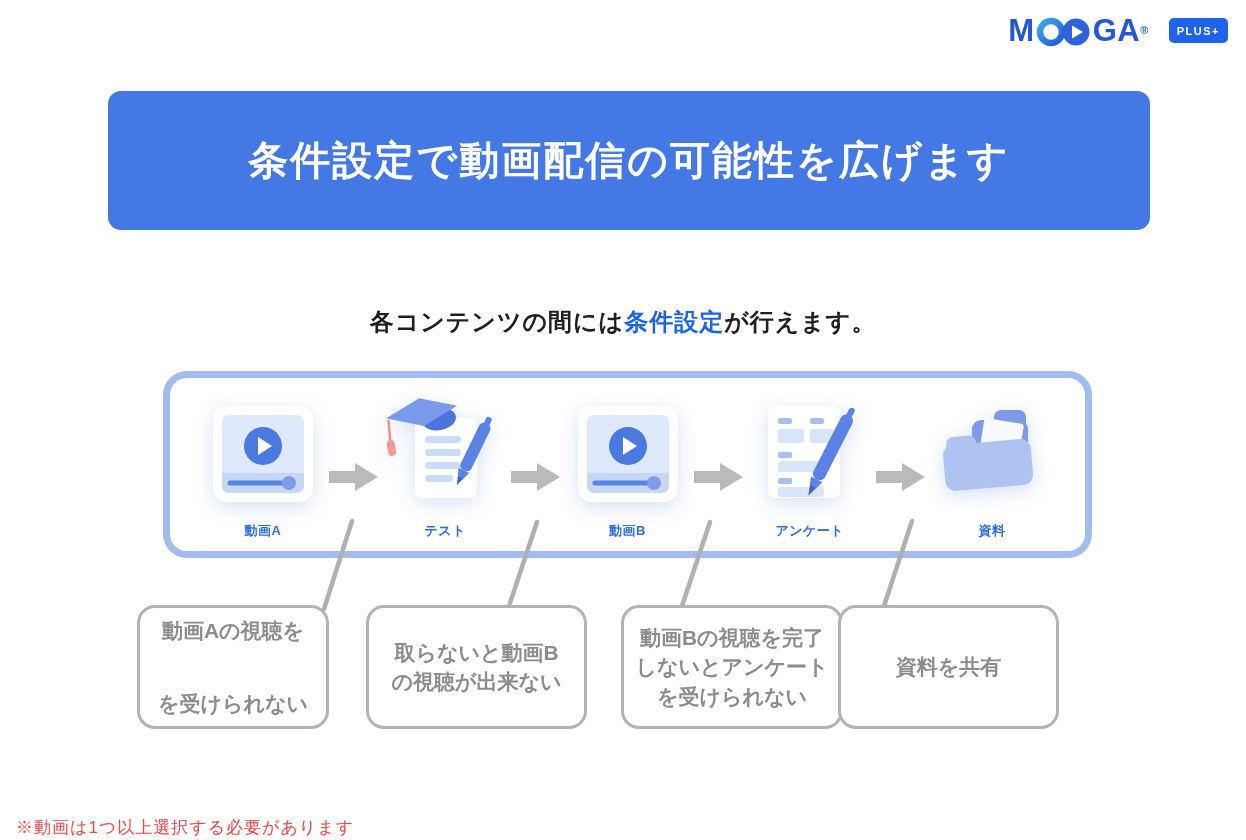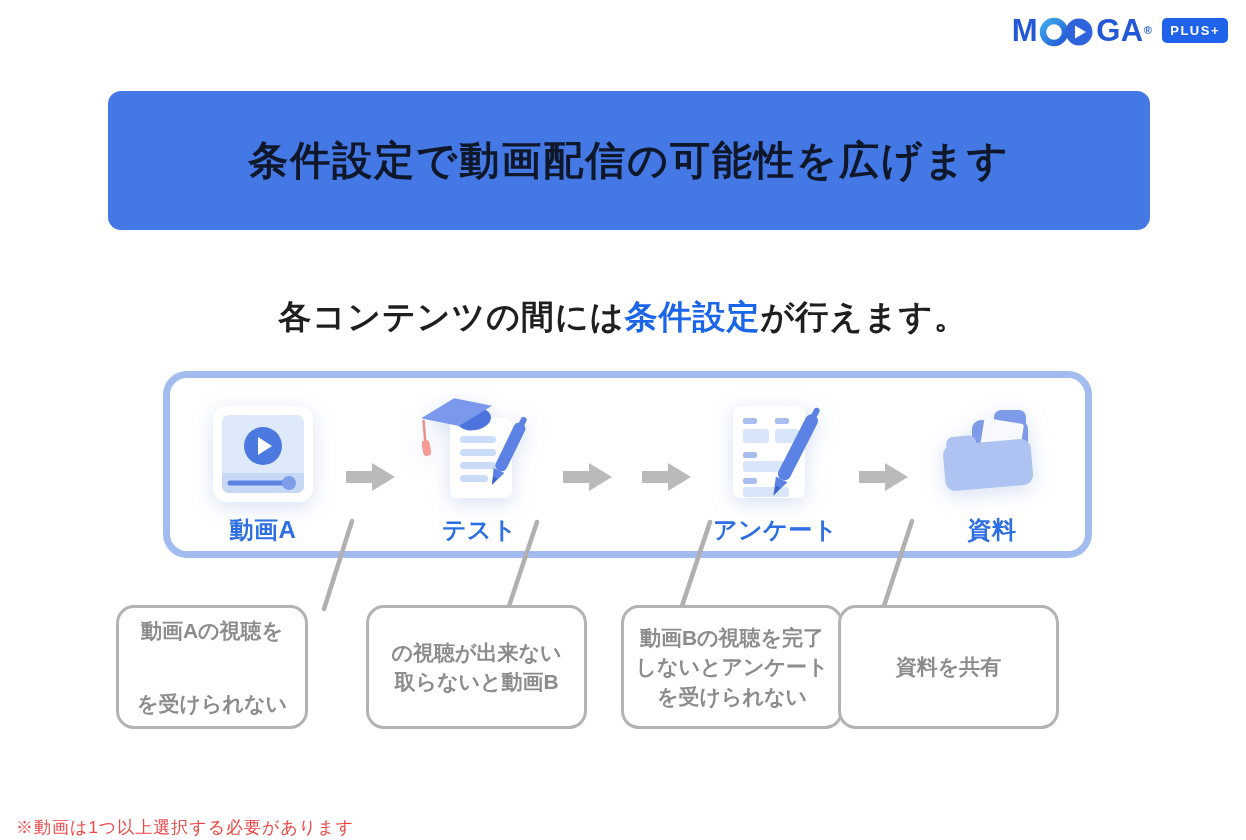--- a/index.html
+++ b/index.html
@@ -5,48 +5,48 @@
   html,body{margin:0;padding:0;background:#fff;}
   #canvas{
     position:relative;width:1246px;height:840px;background:#ffffff;overflow:hidden;
     font-family:"Liberation Sans",sans-serif;
   }
   
   .logo{position:absolute;top:14px;right:18px;display:flex;align-items:flex-start;}
   .logo-word{display:flex;align-items:center;font-weight:800;font-size:31px;color:#2459D6;letter-spacing:.5px;line-height:34px;}
   .logo-infinity{margin:2px 1px 0 1px;display:block;}
   .logo-reg{font-size:11px;font-weight:700;color:#2459D6;margin-top:-2px;}
-  .logo-badge{margin-left:10px;margin-top:4px;background:#1E63E9;color:#fff;font-weight:800;
-    font-size:13px;letter-spacing:1.5px;padding:4px 8px 3px;border-radius:5px;line-height:18px;}
+  .logo-badge{margin-left:20px;margin-top:4px;background:#1E63E9;color:#fff;font-weight:800;
+    font-size:11px;letter-spacing:1.5px;padding:4px 8px 3px;border-radius:5px;line-height:18px;}
   
   .banner{position:absolute;left:108px;top:91px;width:1042px;height:139px;background:#4478E4;
     border-radius:13px;display:flex;align-items:center;justify-content:center;}
-  .banner-title{color:#0f172a;font-size:40px;font-weight:800;letter-spacing:2px;}
-  
-  .subtitle{position:absolute;left:0;top:295px;width:100%;text-align:center;
-    font-size:33px;font-weight:800;color:#1F1F1F;letter-spacing:1px;}
+  .banner-title{color:#ffffff;font-size:40px;font-weight:800;letter-spacing:2px;}
+  
+  .subtitle{position:absolute;left:0;top:306px;width:100%;text-align:center;
+    font-size:24px;font-weight:800;color:#1F1F1F;letter-spacing:1px;}
   .subtitle .hl{color:#1B66E8;}
   
   .flow{position:absolute;left:163px;top:371px;width:929px;height:187px;background:#fff;
     border:7px solid #A3BCF0;border-radius:24px;box-sizing:border-box;
     display:flex;justify-content:space-between;padding:24px 33px 0 33px;}
   .step{width:120px;display:flex;flex-direction:column;align-items:center;}
   .icon-box{height:104px;display:flex;align-items:center;justify-content:center;}
   .icon-box svg{filter:drop-shadow(0 5px 10px rgba(90,130,210,.25));}
-  .step-label{margin-top:8px;font-size:24px;font-weight:800;color:#2D6FE3;letter-spacing:.5px;white-space:nowrap;}
+  .step-label{margin-top:16px;font-size:13px;font-weight:800;color:#2D6FE3;letter-spacing:.5px;white-space:nowrap;}
   .arrow-cell{width:62px;display:flex;justify-content:center;}
   .arrow-cell svg{margin-top:60px;}
   
   .connectors{position:absolute;left:0;top:0;width:1246px;height:840px;pointer-events:none;z-index:3;}
   
   .callout{position:absolute;top:605px;height:124px;background:#fff;border:3px solid #B3B3B3;
     border-radius:18px;box-sizing:border-box;display:flex;flex-direction:column;
     align-items:center;justify-content:center;z-index:4;
     font-size:21px;font-weight:800;color:#8C8C8C;line-height:1.4;text-align:center;white-space:nowrap;}
-  .callout.c1{left:116px;width:192px;gap:44px;}
+  .callout.c1{left:137px;width:192px;gap:44px;}
   .callout.c2{left:366px;width:221px;}
   .callout.c3{left:601px;width:222px;margin-left:20px;}
   .callout.c4{left:838px;width:221px;}
   
   .footnote{position:absolute;left:16px;top:804px;font-size:17px;color:#ef4444;letter-spacing:1px;margin-top:12px;}
 </style>
 </head>
 <body>
 
 <div id="canvas">
@@ -126,20 +126,34 @@
       </div>
       <div class="step-label">テスト</div>
     </div>
 
     <div class="arrow-cell">
       <svg width="50" height="30" viewBox="0 0 50 30">
         <polygon points="0,9 26,9 26,1 49,15 26,29 26,21 0,21" fill="#BABABA"></polygon>
       </svg>
     </div>
 
+    <div class="step">
+      <div class="icon-box">
+        <svg width="100" height="96" viewBox="0 0 100 96">
+          <rect x="0" y="0" width="100" height="96" rx="14" fill="#ffffff"></rect>
+          <rect x="9" y="9" width="82" height="78" rx="7" fill="#DFE9FC"></rect>
+          <path d="M9,67 h82 v13 a7,7 0 0 1 -7,7 h-68 a7,7 0 0 1 -7,-7 z" fill="#C7D8F6"></path>
+          <line x1="17" y1="77" x2="76" y2="77" stroke="#5B84E2" stroke-width="5" stroke-linecap="round"></line>
+          <circle cx="76" cy="77" r="7" fill="#7E9CEA"></circle>
+          <circle cx="50" cy="40" r="19" fill="#4C79DF"></circle>
+          <polygon points="45,31 59,40 45,49" fill="#ffffff"></polygon>
+        </svg>
+      </div>
+      <div class="step-label">動画B</div>
+    </div>
 
     <div class="arrow-cell">
       <svg width="50" height="30" viewBox="0 0 50 30">
         <polygon points="0,9 26,9 26,1 49,15 26,29 26,21 0,21" fill="#BABABA"></polygon>
       </svg>
     </div>
 
     <div class="step">
       <div class="icon-box">
         <svg width="116" height="112" viewBox="0 0 116 112">
@@ -193,22 +207,22 @@
     <line x1="537" y1="522" x2="508" y2="609" stroke="#B0B0B0" stroke-width="4.5" stroke-linecap="round"></line>
     <line x1="710" y1="522" x2="681" y2="609" stroke="#B0B0B0" stroke-width="4.5" stroke-linecap="round"></line>
     <line x1="912" y1="521" x2="883" y2="609" stroke="#B0B0B0" stroke-width="4.5" stroke-linecap="round"></line>
   </svg>
 
   <div class="callout c1">
     <div>動画Aの視聴を</div>
     <div>を受けられない</div>
   </div>
   <div class="callout c2">
+    <div>取らないと動画B</div>
     <div>の視聴が出来ない</div>
-    <div>取らないと動画B</div>
   </div>
   <div class="callout c3">
     <div>動画Bの視聴を完了</div>
     <div>しないとアンケート</div>
     <div>を受けられない</div>
   </div>
   <div class="callout c4">
     <div>資料を共有</div>
   </div>
 

